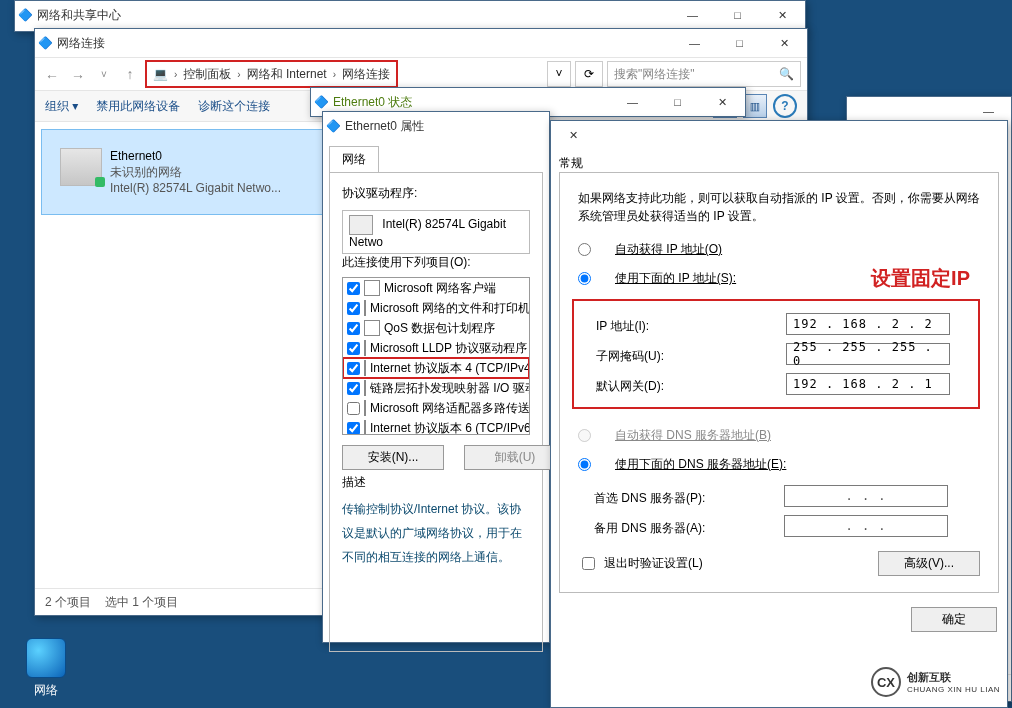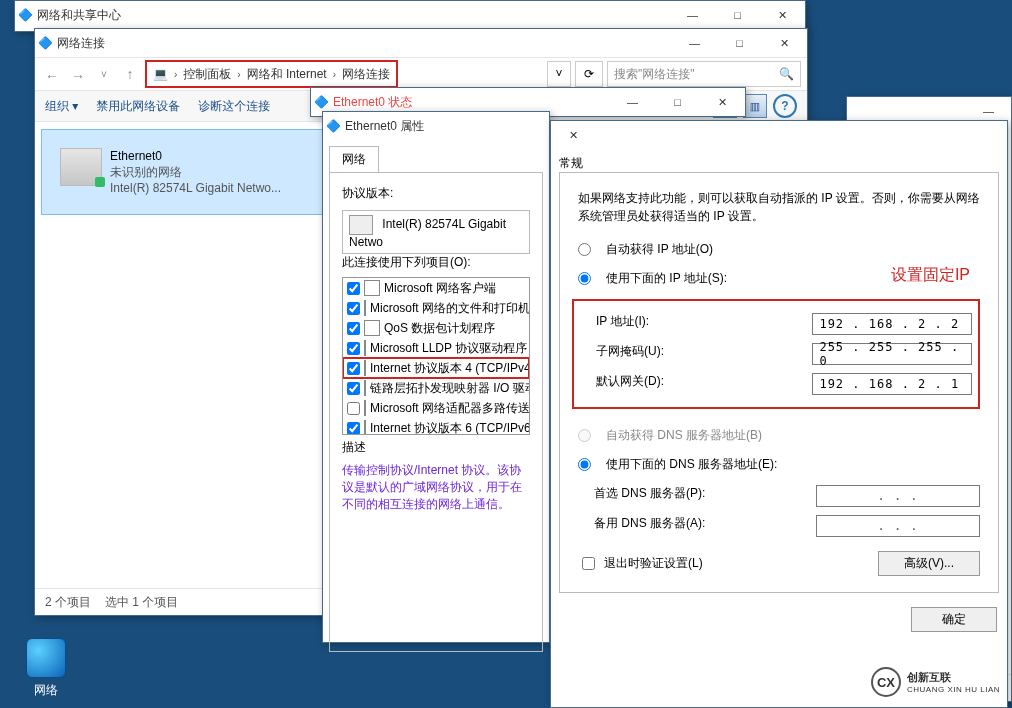--- a/index.html
+++ b/index.html
@@ -36,33 +36,33 @@
   .drvicon { width:22px;height:18px; border:1px solid #999; background:#eee; display:inline-block; vertical-align:middle; margin-right:6px; }
   .listbox { margin-top:6px; border:1px solid #999; height:156px; overflow:auto; background:#fff; }
   .listbox .row { display:flex; align-items:center; height:20px; padding:0 2px; font-size:12px; white-space:nowrap; }
   .listbox .row input { margin:0 4px 0 2px; }
   .listbox .row .proto-icon { width:14px;height:14px; border:1px solid #888; margin-right:4px; display:inline-block; }
   .listbox .row.highlight { outline:2px solid #d12222; outline-offset:-1px; }
   .btnrow { margin-top:10px; display:flex; gap:20px; }
   .btn { border:1px solid #999; background:#efefef; padding:3px 12px; font-size:12px; min-width:76px; text-align:center; }
   .btn.disabled { color:#888; }
   .desc-title { margin-top:4px; }
-  .desc-body { margin-top:6px; color:#6d28d9; font-size:12px; line-height:17px; }
+  .desc-body { margin-top:6px; color:#0c4a6e; font-size:12px; line-height:24px; }
 
   
   .ipv4 .tabpane2 { border:1px solid #bbb; margin:0 8px 8px 8px; padding:16px 18px; font-size:12px; }
   .ipv4 .info { line-height:18px;}
-  .radio-line { display:flex; align-items:center; gap:15px; margin:12px 0; }
+  .radio-line { display:flex; align-items:center; gap:24px; margin:12px 0;text-decoration:underline; }
   .radio-line input[type=radio] { margin:0; }
-  .ip-row { display:flex; align-items:flex-start; margin:8px 0 8px 16px;gap:32px; }
+  .ip-row { display:flex; align-items:flex-end; margin:8px 0 8px 16px; }
   .ip-row .lab { width:190px; }
   .ip-box { border:1px solid #7a7a7a; width:150px; height:20px; display:flex; align-items:center; padding:0 6px; font-family:Consolas,monospace; letter-spacing:1px; background:#fff; }
   .ip-box.blank { color:#555; justify-content:center; }
   .red-group { border:2px solid #d12222; padding:4px 6px; margin-left:-6px; }
-  .red-annot { color:#d12222; font-size:16px; font-weight:normal; position:absolute; }
+  .red-annot { color:#d12222; font-size:20px; font-weight:bold; position:absolute; }
   .chk-line { display:flex; align-items:center; gap:6px; margin-top:14px; }
   .dlg-buttons { display:flex; justify-content:flex-end; gap:8px; padding:6px 10px; }
 
   .desktop-icon { position:absolute; width:60px; text-align:center; color:#fff; font-size:12px; }
   .desktop-icon .globe { width:38px;height:38px; margin:0 auto 4px; border-radius:6px; background:radial-gradient(circle at 30% 30%,#5bd1ff,#0b63b8); border:1px solid #0a4b88; }
 
   .watermark { position:absolute; right:6px; bottom:8px; display:flex; align-items:center; gap:6px; background:rgba(255,255,255,0.92); padding:3px 6px; border-radius:4px; font-size:11px; color:#333; }
   .watermark .logo { width:26px;height:26px; border:2px solid #555; border-radius:50%; display:flex;align-items:center;justify-content:center; font-weight:bold; font-size:13px; }
 </style>
 </head>
@@ -132,21 +132,21 @@
  </div>
  <div class="statusbar">
    <span>2 个项目</span>
    <span>选中 1 个项目</span>
  </div>
 </div>
 
 <div class="window" style="left:310px; top:87px; width:434px; height:28px;">
  <div class="titlebar">
   <div class="icon-slot">🔷</div>
-  <div class="title-text" style="color:#ef4444">Ethernet0 状态</div>
+  <div class="title-text" style="color:#4d7c0f">Ethernet0 状态</div>
   <div class="win-controls">
     <div>—</div>
     <div>□</div>
     <div class="close">✕</div>
   </div>
  </div>
 </div>
 
 <div class="window" style="left:846px; top:96px; width:164px; height:604px;">
  <div class="titlebar">
@@ -162,21 +162,21 @@
 
 <div class="window props" style="left:322px; top:111px; width:226px; height:530px;">
   <div class="titlebar">
     <div class="icon-slot">🔷</div>
     <div class="title-text">Ethernet0 属性</div>
   </div>
   <div class="tabrow">
       <div class="tab">网络</div>
     </div>
   <div class="tabpane">
-    <div>协议版本:</div>
+    <div>协议驱动程序:</div>
     <div style="margin-top:8px;border:1px solid #bbb;padding:4px 6px;">
       <span class="drvicon"></span>
       <span>Intel(R) 82574L Gigabit Netwo</span>
     </div>
     <div style="">此连接使用下列项目(O):</div>
     <div class="listbox" id="proto-list">
         <div class="row">
           <input type="checkbox" checked="" style="">
           <span class="proto-icon"></span>
           <span>Microsoft 网络客户端</span>
@@ -210,20 +210,24 @@
           <input type="checkbox" style="">
           <span class="proto-icon"></span>
           <span>Microsoft 网络适配器多路传送</span>
         </div>
         <div class="row">
           <input type="checkbox" checked="" style="">
           <span class="proto-icon"></span>
           <span>Internet 协议版本 6 (TCP/IPv6</span>
         </div>
       </div>
+    <div class="btnrow">
+      <div class="btn">安装(N)...</div>
+      <div class="btn disabled">卸载(U)</div>
+    </div>
     <div class="desc-title">描述</div>
     <div class="desc-body">传输控制协议/Internet 协议。该协议是默认的广域网络协议，用于在不同的相互连接的网络上通信。</div>
   </div>
 </div>
 
 <div class="window ipv4" style="left:550px; top:120px; width:456px; height:586px;">
  <div class="titlebar">
    <div class="win-controls">
         <div class="close">✕</div>
       </div>

